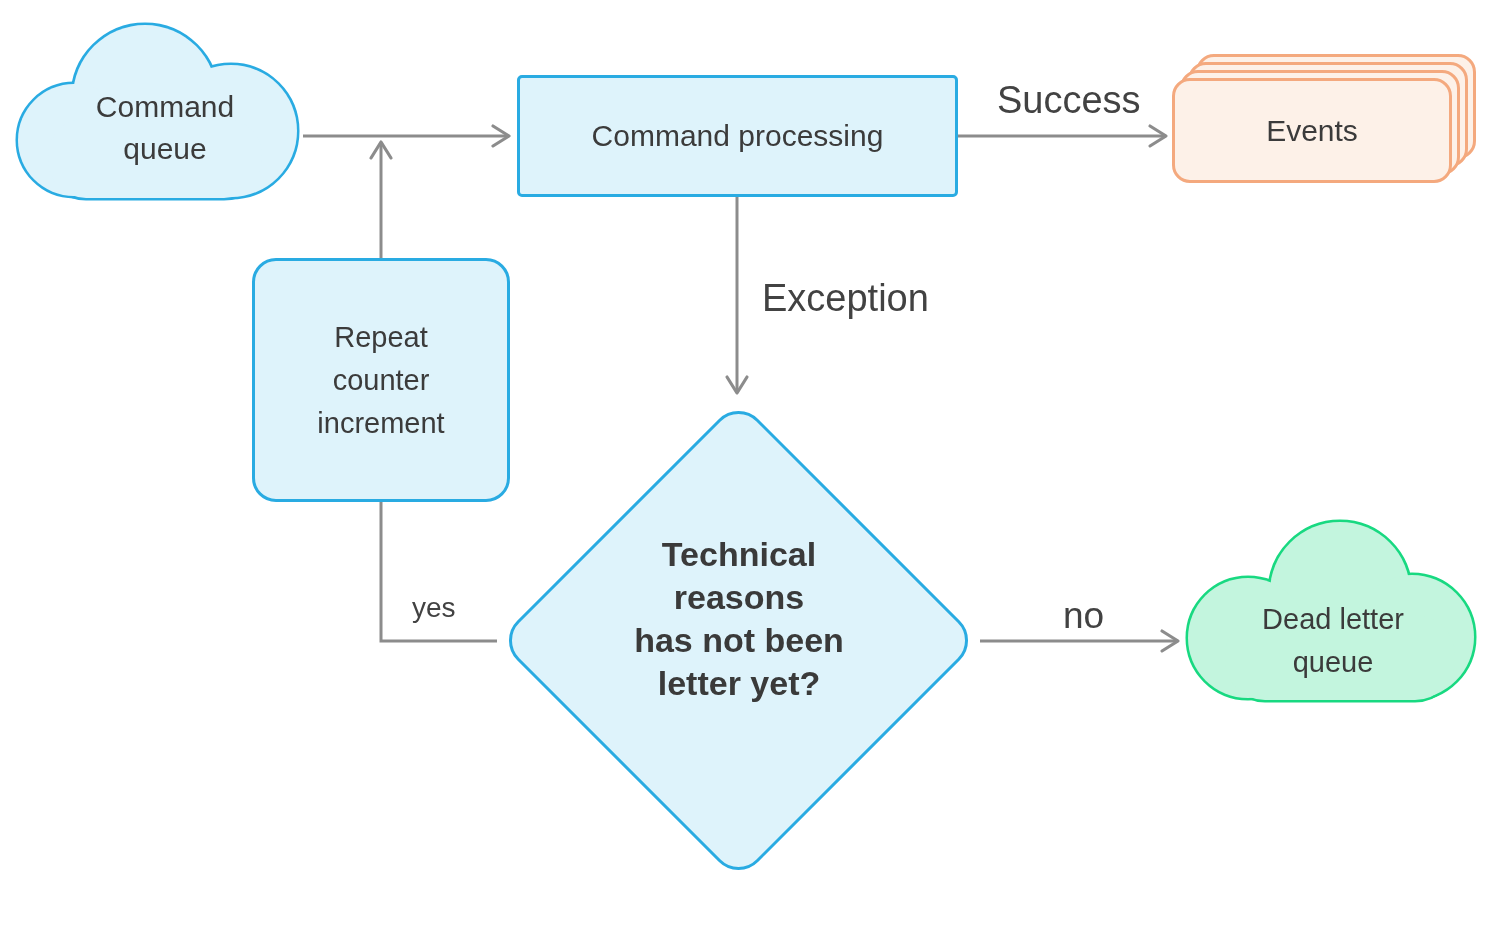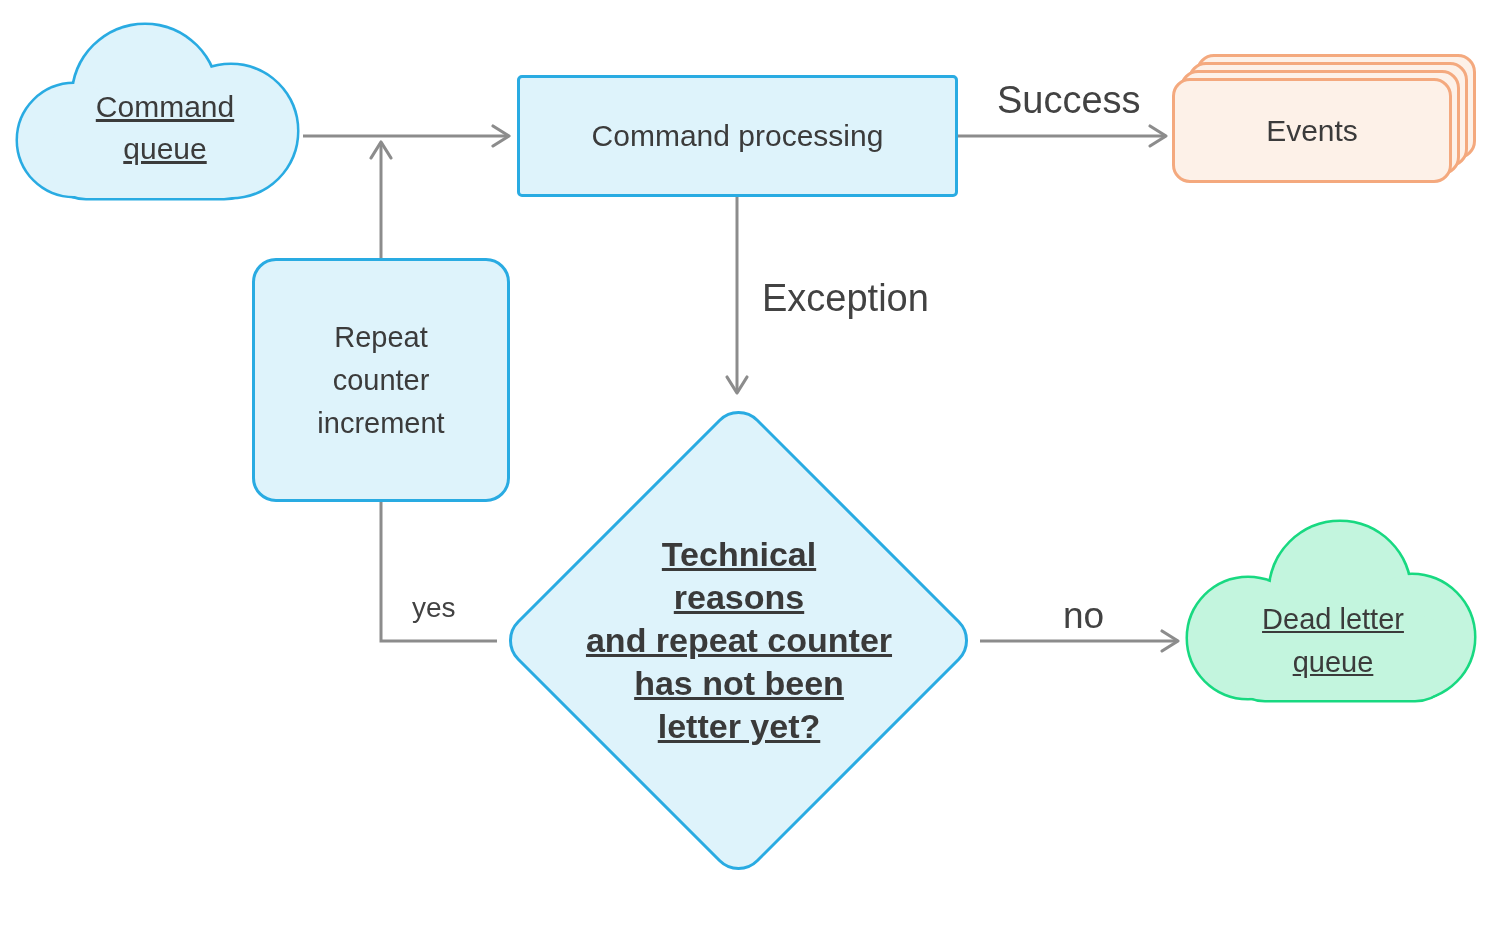--- a/index.html
+++ b/index.html
@@ -62,21 +62,20 @@
     transform: rotate(45deg);
   }
 
   .label-block {
     position: absolute;
     display: flex;
     flex-direction: column;
     align-items: center;
     justify-content: center;
     color: var(--text);
-    text-decoration: underline;
   }
 
   .events-card {
     position: absolute;
     width: 280px; height: 105px;
     background: var(--events-fill);
     border: 3px solid var(--events-border);
     border-radius: 18px;
   }
   .events-front {
@@ -169,21 +168,20 @@
   </div>
 
   <div class="label-block fs29" style="left:1208px; top:598px; width:250px;">
     <div>Dead letter</div>
     <div>queue</div>
   </div>
 
   <div class="label-block decision-text" style="left:529px; top:533px; width:420px;">
     <div>Technical</div>
     <div>reasons</div>
-    <div>and repeat counter</div>
     <div>has not been</div>
     <div>letter yet?</div>
   </div>
 
   <div class="edge-label" style="left:997px; top:79px;">Success</div>
   <div class="edge-label" style="left:762px; top:277px;">Exception</div>
   <div class="edge-label" style="left:412px; top:592px; font-size:28px;">yes</div>
   <div class="edge-label" style="left:1063px; top:595px; font-size:37px;">no</div>
 
 </div>

